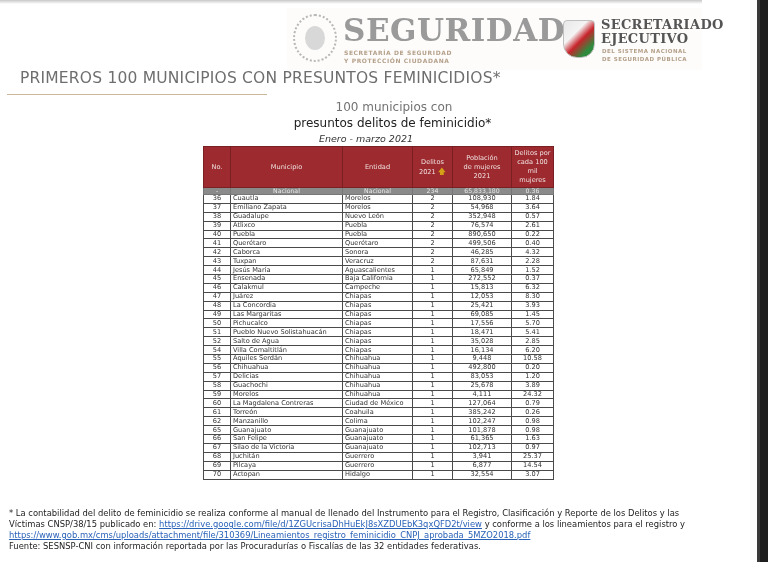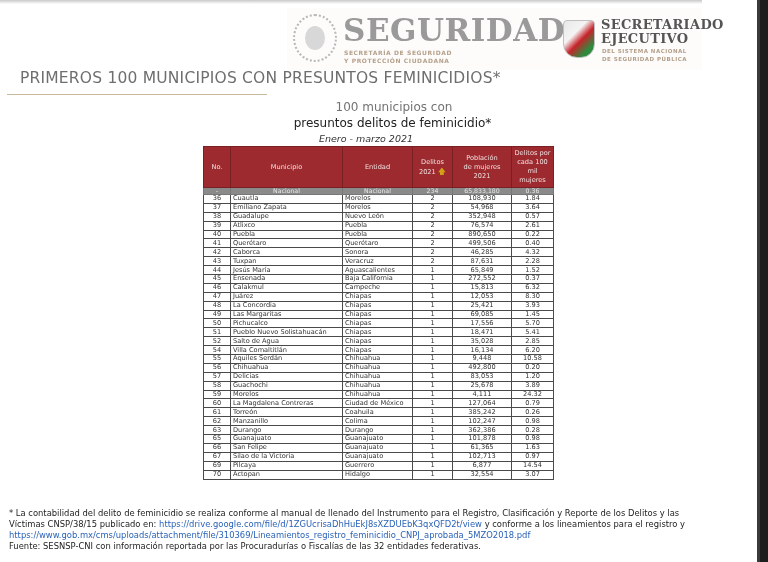--- a/index.html
+++ b/index.html
@@ -33,21 +33,21 @@
     table.data { position:absolute; left:203px; top:146px; border-collapse:collapse; table-layout:fixed; width:350px; font-size:6.6px; color:#333; }
     table.data col.c-no { width:27px; } table.data col.c-mun { width:112px; } table.data col.c-ent { width:70px; }
     table.data col.c-del { width:40px; } table.data col.c-pob { width:59px; } table.data col.c-rate { width:42px; }
     table.data th { background:#9c2a2e; color:#f0dede; font-weight:normal; font-size:6.6px; border:1px solid #7a1f22; line-height:9px; padding:0; height:40px; }
     table.data tr.nat td { background:#8a8a8a; color:#e9e9e9; height:6px; line-height:6px; font-size:6.2px; border:1px solid #777; padding:0; }
     table.data td { border:1px solid #4a4a4a; height:7.9px; line-height:7px; padding:0 2px; white-space:nowrap; overflow:hidden; }
     td.ctr { text-align:center; } td.left { text-align:left; }
     .arrow-up { color:#d4a017; font-size:8px; }
 
     .footnote { position:absolute; left:9px; top:508px; width:700px; font-size:8.4px; line-height:11px; color:#222; }
-    .footnote a { color:#2a62b8; }
+    .footnote a { color:#2a62b8; text-decoration:underline; }
     .page-num { position:absolute; left:724px; top:564px; font-size:11px; color:#777;margin-top:36px; }
   </style>
 </head>
 <body>
 
 <div class="top-shadow"></div>
 <div class="right-bar-inner"></div>
 <div class="right-bar"></div>
 
 <div class="logo-area"></div>
@@ -313,28 +313,20 @@
       </tr>
       <tr>
         <td class="ctr">62</td>
         <td class="left">Manzanillo</td>
         <td class="left">Colima</td>
         <td class="ctr">1</td>
         <td class="ctr">102,247</td>
         <td class="ctr">0.98</td>
       </tr>
       <tr>
-        <td class="ctr">63</td>
-        <td class="left">Durango</td>
-        <td class="left">Durango</td>
-        <td class="ctr">1</td>
-        <td class="ctr">362,386</td>
-        <td class="ctr">0.28</td>
-      </tr>
-      <tr>
         <td class="ctr">65</td>
         <td class="left">Guanajuato</td>
         <td class="left">Guanajuato</td>
         <td class="ctr">1</td>
         <td class="ctr">101,878</td>
         <td class="ctr">0.98</td>
       </tr>
       <tr>
         <td class="ctr">66</td>
         <td class="left">San Felipe</td>
@@ -343,20 +335,28 @@
         <td class="ctr">61,365</td>
         <td class="ctr">1.63</td>
       </tr>
       <tr>
         <td class="ctr">67</td>
         <td class="left">Silao de la Victoria</td>
         <td class="left">Guanajuato</td>
         <td class="ctr">1</td>
         <td class="ctr">102,713</td>
         <td class="ctr">0.97</td>
+      </tr>
+      <tr>
+        <td class="ctr">68</td>
+        <td class="left">Juchitán</td>
+        <td class="left">Guerrero</td>
+        <td class="ctr">1</td>
+        <td class="ctr">3,941</td>
+        <td class="ctr">25.37</td>
       </tr>
       <tr>
         <td class="ctr">69</td>
         <td class="left">Pilcaya</td>
         <td class="left">Guerrero</td>
         <td class="ctr">1</td>
         <td class="ctr">6,877</td>
         <td class="ctr">14.54</td>
       </tr>
       <tr>

